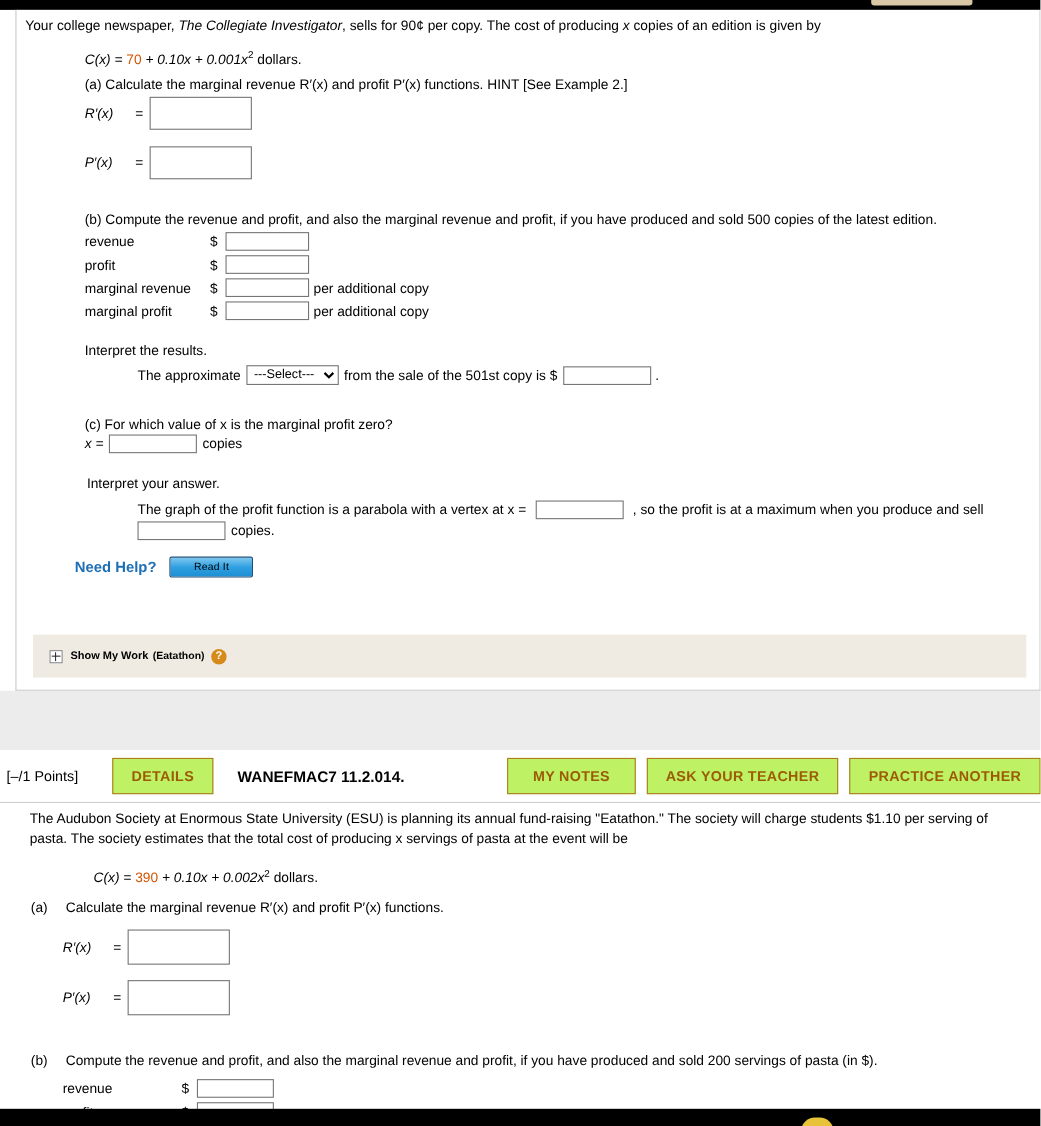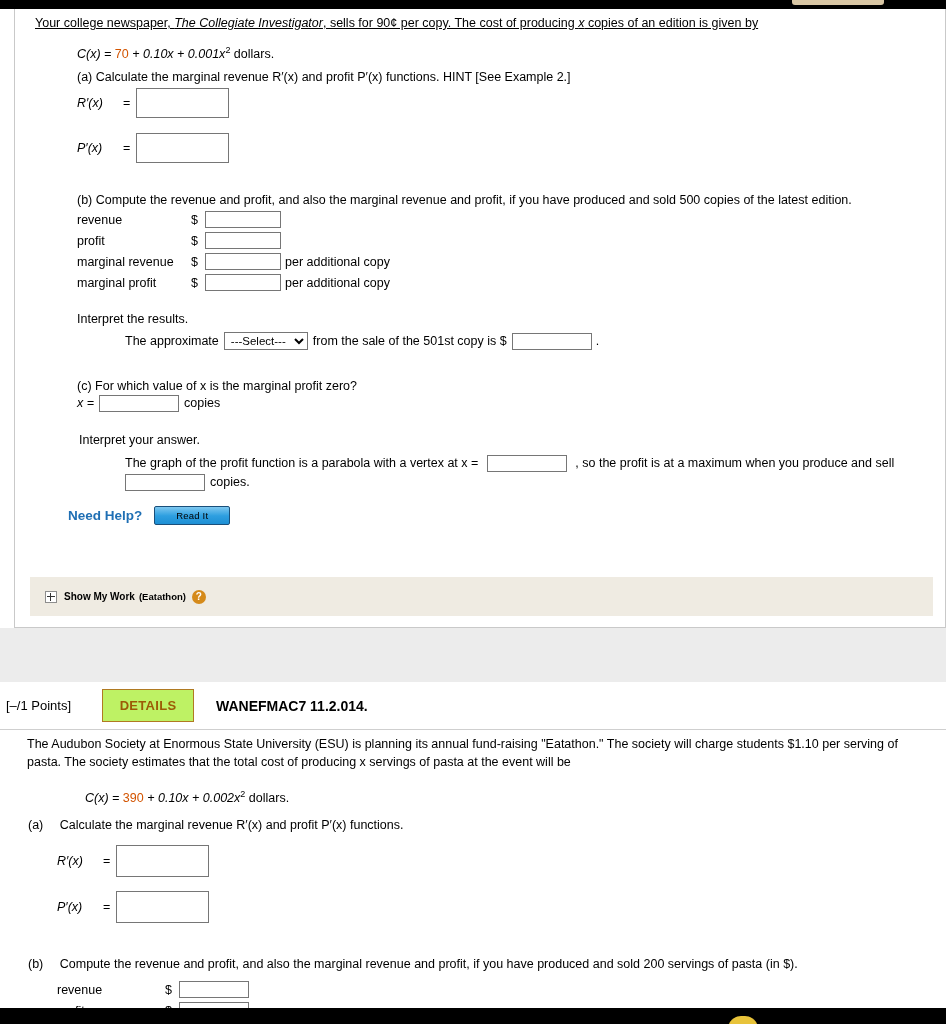--- a/index.html
+++ b/index.html
@@ -52,23 +52,22 @@
     padding: 0;
   }
   .txt { line-height: 1.45; }
   .italic { font-style: italic; }
   .orange { color: #d35400; }
   .mathvar { font-style: italic; }
   sup { font-size: 0.72em; vertical-align: super; }
 
   .line-stmt {
     position: absolute;
-    top: 5px; left: 20px;
+    top: 5px; left: 8px;
     width: 912px;
-    text-decoration: underline;
   }
   .line-cx {
     position: absolute;
     top: 35px; left: 62px;
   }
   .line-a {
     position: absolute;
     top: 59px; left: 62px;
   }
   .rp-row {
@@ -417,20 +416,25 @@
 
     </div>
   </div>
 
   <div class="gapband"></div>
 
   <div class="q2head">
     <span class="points">[–/1 Points]</span>
     <span class="btn btn-details">DETAILS</span>
     <span class="qid">WANEFMAC7 11.2.014.</span>
+    <span class="rightbtns">
+      <span class="btn btn-notes">MY NOTES</span>
+      <span class="btn btn-ask">ASK YOUR TEACHER</span>
+      <span class="btn btn-practice">PRACTICE ANOTHER</span>
+    </span>
   </div>
 
   <div class="q2body">
 
     <div class="q2stmt txt">The Audubon Society at Enormous State University (ESU) is planning its annual fund-raising "Eatathon." The society will charge students $1.10 per serving of pasta. The society estimates that the total cost of producing x servings of pasta at the event will be</div>
 
     <div class="q2cx txt">
       <span class="mathvar">C(x) = </span><span class="orange">390</span><span class="mathvar"> + 0.10x + 0.002x</span><sup>2</sup><span> dollars.</span>
     </div>
 

